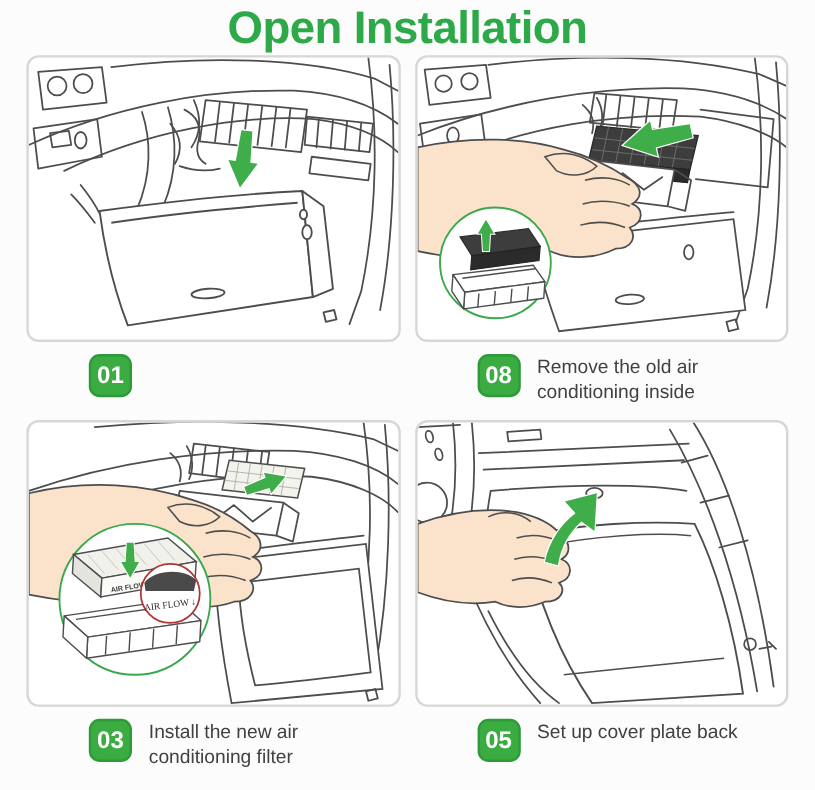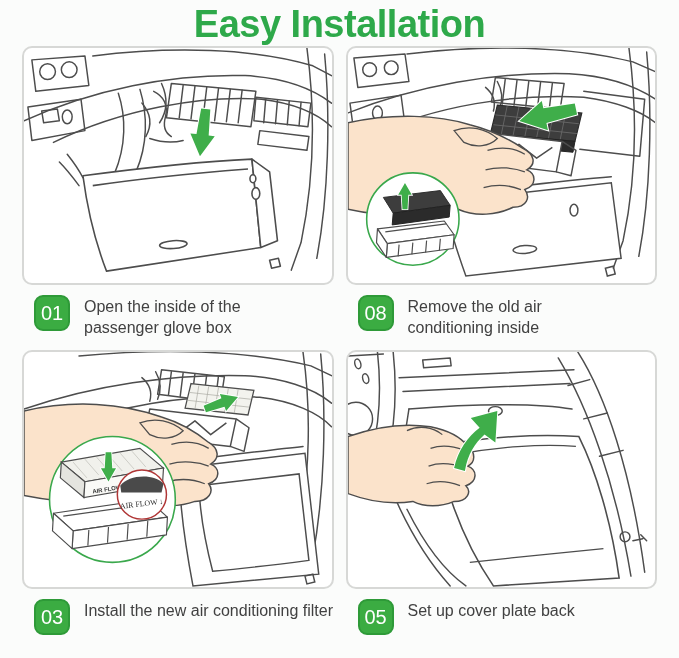--- a/index.html
+++ b/index.html
@@ -28,36 +28,36 @@
   }
   .panel svg { display:block; width:100%; height:100%; }
   .caption {
     display:flex; align-items:flex-start;
     gap:14px; padding:10px 0 0 12px;
   }
   .badge {
     box-sizing:border-box; flex:0 0 36px;
     width:36px; height:36px;
     background:#3bac42; border:2px solid #2e9a38; border-radius:9px;
-    color:#ffffff; font-weight:normal; font-size:20px;
-    display:flex; align-items:center; justify-content:center;
+    color:#ffffff; font-weight:bold; font-size:20px;
+    display:flex; align-items:center; justify-content:center;margin-left:40px;
   }
   .cap-text {
     font-size:16px; line-height:21px; color:#414141; padding-top:1px;
   }
   .w1 { max-width:186px; }
   .w2 { max-width:180px; }
   .w3 { max-width:252px; }
   .w4 { max-width:300px; }
 </style>
 </head>
 <body>
 
 <div class="page">
-  <h1 class="title">Easy Installation</h1>
+  <h1 class="title">Open Installation</h1>
 
   <div class="grid">
 
     <figure class="panel">
       <svg viewBox="0 0 313 239">
         <g stroke="#4d4d4d" stroke-width="1.5" fill="none" stroke-linecap="round" stroke-linejoin="round">
           <path d="M70,8 C150,-2 235,0 294,18 L313,28"></path>
           <path d="M0,74 C70,42 150,26 225,28 C262,30 292,40 313,56"></path>
           <path d="M30,96 C100,62 180,48 242,52 C274,56 298,66 313,80"></path>
           <path d="M8,12 L62,8 L66,38 L12,44 Z"></path>
@@ -154,21 +154,20 @@
             <path d="M30,184 L40,199 L39,213 L29,198 Z"></path>
             <path d="M52,200 l-1,12 M66,198 l-1,12 M80,196 l-1,12 M94,194 l-1,12" fill="none"></path>
             <path d="M38,187 L100,179" fill="none"></path>
           </g>
         </g>
       </svg>
     </figure>
 
     <div class="caption">
       <div class="badge">01</div>
-      <div class="cap-text w1">Open the inside of the passenger glove box</div>
     </div>
 
     <div class="caption">
       <div class="badge">08</div>
       <div class="cap-text w2">Remove the old air conditioning inside</div>
     </div>
 
     <figure class="panel">
       <svg viewBox="0 0 313 239">
         <g stroke="#4d4d4d" stroke-width="1.5" fill="none" stroke-linecap="round" stroke-linejoin="round">

